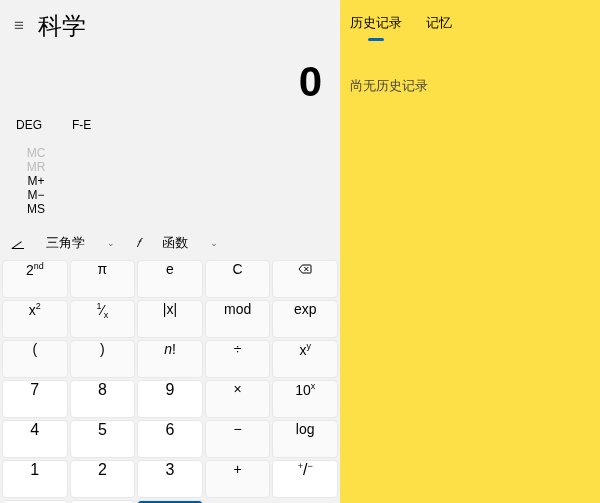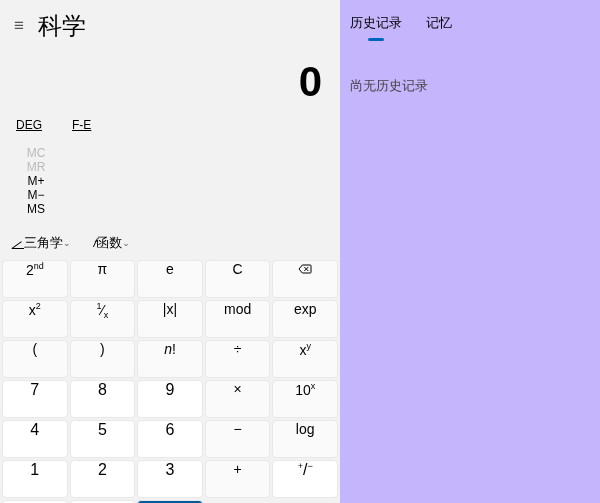--- a/index.html
+++ b/index.html
@@ -1,29 +1,29 @@
 <!DOCTYPE html>
 <html><head>
 <meta charset="utf-8">
 <style>
   * { box-sizing: border-box; margin: 0; padding: 0; font-family: "Segoe UI", "Microsoft YaHei", sans-serif; }
   body { width: 600px; height: 503px; background: #f2f2f2; overflow: hidden; display: flex; }
   .left { width: 340px; display: flex; flex-direction: column; }
-  .right { flex: 1; background: #c4b5fd; padding: 0; }
+  .right { flex: 1; background: #fde047; padding: 0; }
   .header { display: flex; align-items: center; padding: 10px 14px 6px 14px; }
   .menu-icon { font-size: 17px; color: #555; margin-right: 14px; cursor: pointer; }
   .title { font-size: 24px; font-weight: 400; color: #000; }
   .display { text-align: right; font-size: 42px; font-weight: 600; padding: 10px 18px 6px 0; color: #000; }
   .mode-row { display: flex; gap: 30px; padding: 6px 16px 4px 16px; }
-  .mode-item { font-size: 12px; color: #000; cursor: pointer; text-decoration: underline; }
+  .mode-item { font-size: 12px; color: #000; cursor: pointer; }
   .mem-row { display: flex; justify-content: space-between; padding: 10px 10px; flex-direction: column; }
   .mem-item { font-size: 12px; color: #000; width: 52px; text-align: center; cursor: pointer; }
   .mem-item.disabled { color: #bbb; cursor: default; }
   .func-row { display: flex; gap: 22px; padding: 8px 12px; font-size: 13px; }
-  .func-drop { display: flex; align-items: center; gap: 0; cursor: pointer; justify-content: center; }
+  .func-drop { display: flex; align-items: center; gap: 22px; cursor: pointer; justify-content: center; }
   .func-drop .icon { font-size: 12px; }
   .chev { font-size: 9px; color: #666; }
   .grid { display: grid; grid-template-columns: repeat(5, 1fr); grid-auto-rows: 38px; gap: 2px; padding: 0 2px 2px 2px; flex: 1; }
   .btn { background: #fafafa; border: 1px solid #e8e8e8; border-radius: 4px; display: flex; justify-content: center; font-size: 14px; color: #000; cursor: pointer; }
   .btn.num { background: #fff; font-size: 16px; }
   .btn.equals { background: #005a9e; color: #fff; }
   .btn sup { font-size: 9px; vertical-align: super; }
   .btn sub { font-size: 9px; vertical-align: sub; }
   
   .tabs { display: flex; gap: 24px; padding: 14px 10px 0 10px; font-size: 13px; position: relative; }

